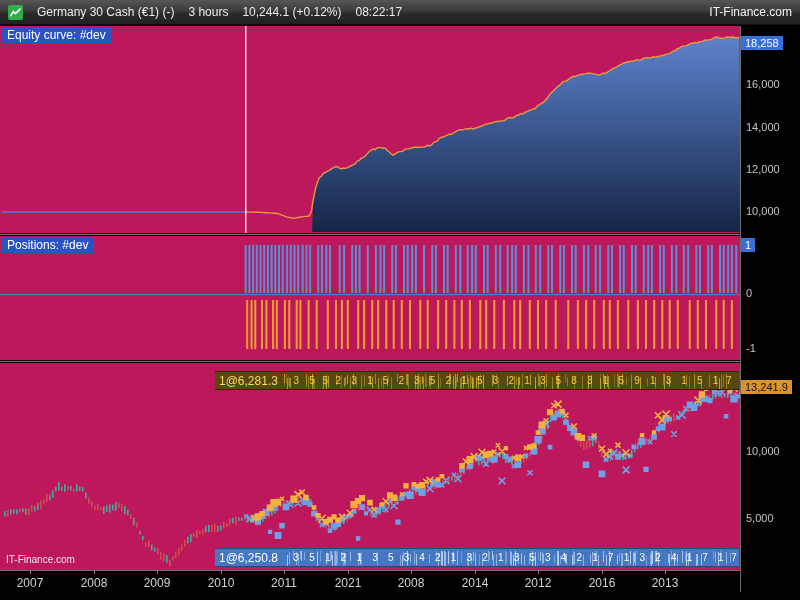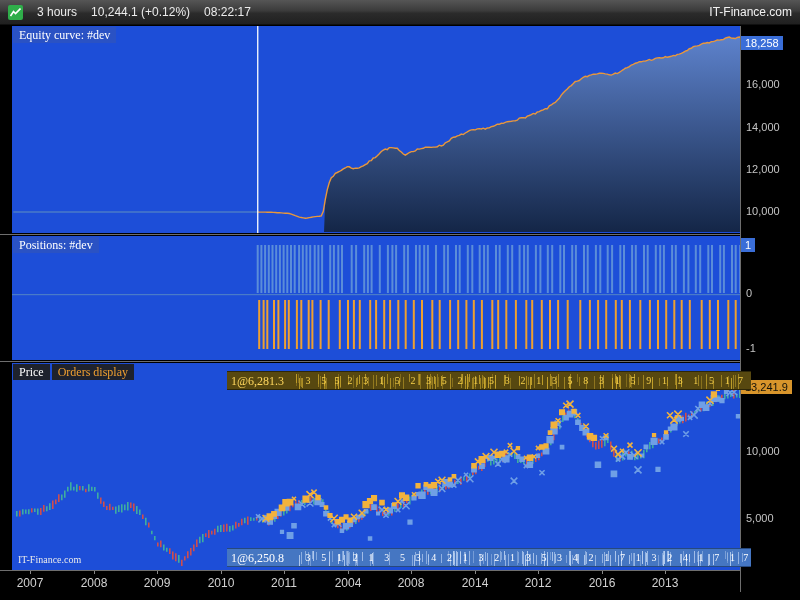--- a/index.html
+++ b/index.html
@@ -9,21 +9,21 @@
   .header{position:absolute;top:0;left:0;width:800px;height:25px;box-sizing:border-box;
           background:linear-gradient(#565656,#3b3b3b 45%,#2b2b2b 55%,#202020);
           border-bottom:1px solid #101010;display:flex;align-items:center;gap:14px;
           padding:0 8px;color:#ececec;font-size:12px;}
   .logo{width:15px;height:15px;background:#2fae4a;border-radius:2px;display:inline-flex;
         align-items:center;justify-content:center;flex:0 0 auto;}
   .brand{margin-left:auto;color:#f2f2f2;}
   
   .hsep{position:absolute;left:0;width:800px;height:1px;background:#6e6e6e;}
   
-  .panel{position:absolute;left:12px;width:740px;overflow:hidden;background:#1d4ed8;font-family:Liberation Serif, serif;}
+  .panel{position:absolute;left:0;width:740px;overflow:hidden;background:#be185d;}
   #equity-panel{top:26px;height:207px;}
   #positions-panel{top:236px;height:124px;}
   #price-panel{top:363px;height:207px;}
   .panel svg{position:absolute;top:0;left:0;display:block;}
   .chip{position:absolute;top:1px;left:1px;font-size:12px;line-height:14px;
         padding:1px 6px;white-space:nowrap;z-index:4;}
   .chip-blue{background:#2a52c4;color:#fff;}
   .tabs{position:absolute;top:1px;left:1px;display:flex;gap:2px;z-index:5;}
   .tab{font-size:12px;line-height:14px;padding:1px 6px;background:rgba(30,30,30,.92);white-space:nowrap;}
   .tab-price{color:#fff;}
@@ -57,20 +57,21 @@
 <body>
 
 <div class="app">
 
   <div class="header">
     <span class="logo">
       <svg width="11" height="9" viewBox="0 0 11 9">
           <polyline points="0.5,8 3.5,3.5 5.5,5.5 10.5,0.5" fill="none" stroke="#ffffff" stroke-width="1.6"></polyline>
         </svg>
     </span>
+    <span>Germany 30 Cash (€1) (-)</span>
     <span>3 hours</span>
     <span>10,244.1 (+0.12%)</span>
     <span>08:22:17</span>
     <span class="brand">IT-Finance.com</span>
   </div>
 
   <div class="panel" id="equity-panel">
     <svg id="equity-svg" width="740" height="207">
       <defs>
         <linearGradient id="eqg" x1="0" y1="0" x2="0" y2="1">
@@ -257,24 +258,20 @@
     <svg id="price-svg" width="740" height="207">
         <g id="price-g">
           <path d="M4,147.9h1.6v5.7h-1.6ZM10,146.3h1.6v5.1h-1.6ZM13,146.6h1.6v4.1h-1.6ZM16,146.2h1.6v5.0h-1.6ZM22,145.6h1.6v3.3h-1.6ZM25,145.4h1.6v6.3h-1.6ZM34,143.2h1.6v5.0h-1.6ZM37,140.2h1.6v6.8h-1.6ZM49,131.4h1.6v5.8h-1.6ZM52,127.5h1.6v7.3h-1.6ZM55,123.8h1.6v4.7h-1.6ZM58,119.3h1.6v8.1h-1.6ZM61,123.7h1.6v3.7h-1.6ZM64,121.3h1.6v7.5h-1.6ZM70,123.0h1.6v4.5h-1.6ZM76,121.2h1.6v7.3h-1.6ZM79,123.7h1.6v4.3h-1.6ZM82,124.1h1.6v4.5h-1.6ZM85,129.5h1.6v6.3h-1.6ZM103,143.6h1.6v7.1h-1.6ZM106,142.2h1.6v6.9h-1.6ZM109,141.3h1.6v8.1h-1.6ZM112,141.5h1.6v5.7h-1.6ZM115,139.1h1.6v8.5h-1.6ZM124,143.0h1.6v8.0h-1.6ZM127,146.4h1.6v5.5h-1.6ZM133,154.8h1.6v7.4h-1.6ZM139,167.7h1.6v3.6h-1.6ZM142,173.0h1.6v4.3h-1.6ZM151,181.4h1.6v6.2h-1.6ZM154,184.8h1.6v3.9h-1.6ZM166,192.0h1.6v7.8h-1.6ZM187,173.8h1.6v6.4h-1.6ZM190,171.0h1.6v8.2h-1.6ZM205,162.8h1.6v6.4h-1.6ZM208,162.0h1.6v6.9h-1.6ZM217,163.0h1.6v5.8h-1.6ZM220,162.2h1.6v5.4h-1.6ZM232,154.8h1.6v5.4h-1.6ZM238,154.3h1.6v3.8h-1.6ZM241,154.7h1.6v3.1h-1.6ZM247,153.2h1.6v5.2h-1.6ZM250,155.4h1.6v4.4h-1.6ZM259,156.7h1.6v4.7h-1.6ZM262,151.1h1.6v7.7h-1.6ZM271,144.9h1.6v7.7h-1.6ZM274,141.9h1.6v8.5h-1.6ZM289,137.0h1.6v5.4h-1.6ZM292,138.2h1.6v3.7h-1.6ZM301,134.6h1.6v7.0h-1.6ZM304,134.4h1.6v6.1h-1.6ZM307,132.0h1.6v6.6h-1.6ZM310,136.3h1.6v4.3h-1.6ZM313,144.4h1.6v3.6h-1.6ZM316,147.7h1.6v7.4h-1.6ZM319,155.7h1.6v5.4h-1.6ZM334,160.0h1.6v7.7h-1.6ZM343,155.9h1.6v5.2h-1.6ZM352,148.2h1.6v4.2h-1.6ZM355,147.2h1.6v3.4h-1.6ZM361,141.6h1.6v3.2h-1.6ZM376,144.2h1.6v8.6h-1.6ZM382,144.4h1.6v4.4h-1.6ZM388,139.1h1.6v5.8h-1.6ZM397,133.4h1.6v8.2h-1.6ZM400,131.1h1.6v6.2h-1.6ZM409,126.4h1.6v6.4h-1.6ZM418,122.4h1.6v8.8h-1.6ZM424,123.1h1.6v7.1h-1.6ZM430,122.2h1.6v3.9h-1.6ZM439,119.7h1.6v3.7h-1.6ZM445,116.3h1.6v4.6h-1.6ZM451,113.7h1.6v4.1h-1.6ZM457,110.6h1.6v4.9h-1.6ZM475,95.2h1.6v3.5h-1.6ZM478,94.4h1.6v8.0h-1.6ZM481,94.6h1.6v6.8h-1.6ZM484,95.6h1.6v3.6h-1.6ZM487,93.6h1.6v4.5h-1.6ZM496,89.2h1.6v5.9h-1.6ZM499,89.4h1.6v4.4h-1.6ZM502,89.8h1.6v6.1h-1.6ZM505,91.2h1.6v8.8h-1.6ZM508,96.5h1.6v3.5h-1.6ZM511,95.5h1.6v5.4h-1.6ZM517,95.2h1.6v5.4h-1.6ZM520,95.1h1.6v5.8h-1.6ZM535,80.9h1.6v5.4h-1.6ZM538,77.8h1.6v4.5h-1.6ZM547,57.4h1.6v8.9h-1.6ZM550,52.6h1.6v6.4h-1.6ZM562,47.7h1.6v7.5h-1.6ZM565,55.0h1.6v6.8h-1.6ZM592,75.9h1.6v7.3h-1.6ZM595,71.6h1.6v8.5h-1.6ZM604,91.2h1.6v7.7h-1.6ZM610,88.9h1.6v8.5h-1.6ZM613,87.6h1.6v6.0h-1.6ZM619,87.8h1.6v8.5h-1.6ZM622,92.4h1.6v4.9h-1.6ZM625,90.8h1.6v5.6h-1.6ZM628,91.5h1.6v3.9h-1.6ZM631,87.0h1.6v8.2h-1.6ZM634,85.4h1.6v3.9h-1.6ZM637,79.0h1.6v7.2h-1.6ZM640,79.0h1.6v6.2h-1.6ZM643,79.0h1.6v3.1h-1.6ZM658,65.7h1.6v3.8h-1.6ZM661,61.6h1.6v5.4h-1.6ZM664,56.8h1.6v5.9h-1.6ZM667,54.1h1.6v6.5h-1.6ZM682,47.9h1.6v3.2h-1.6ZM685,44.3h1.6v4.1h-1.6ZM691,41.5h1.6v6.8h-1.6ZM694,38.5h1.6v5.2h-1.6ZM700,36.4h1.6v6.6h-1.6ZM706,32.2h1.6v6.9h-1.6ZM712,29.9h1.6v6.3h-1.6ZM715,30.6h1.6v4.8h-1.6ZM718,28.3h1.6v5.7h-1.6ZM724,30.7h1.6v3.9h-1.6ZM727,26.6h1.6v8.4h-1.6ZM739,27.9h1.6v6.5h-1.6Z" fill="#3fae9f"></path>
           <path d="M7,147.6h1.6v5.9h-1.6ZM19,145.3h1.6v4.2h-1.6ZM28,145.0h1.6v7.0h-1.6ZM31,141.9h1.6v6.9h-1.6ZM40,137.5h1.6v8.6h-1.6ZM43,136.4h1.6v4.9h-1.6ZM46,131.3h1.6v7.8h-1.6ZM67,123.0h1.6v4.3h-1.6ZM73,125.8h1.6v3.5h-1.6ZM88,134.4h1.6v6.3h-1.6ZM91,138.5h1.6v5.5h-1.6ZM94,142.9h1.6v4.2h-1.6ZM97,140.8h1.6v6.5h-1.6ZM100,143.8h1.6v3.3h-1.6ZM118,139.5h1.6v5.4h-1.6ZM121,140.5h1.6v7.8h-1.6ZM130,151.4h1.6v4.5h-1.6ZM136,159.6h1.6v4.8h-1.6ZM145,179.4h1.6v4.1h-1.6ZM148,177.6h1.6v6.7h-1.6ZM157,185.2h1.6v5.9h-1.6ZM160,188.6h1.6v7.9h-1.6ZM163,190.2h1.6v8.0h-1.6ZM169,196.7h1.6v6.2h-1.6ZM172,193.3h1.6v4.3h-1.6ZM175,188.2h1.6v7.0h-1.6ZM178,185.1h1.6v7.4h-1.6ZM181,181.5h1.6v6.7h-1.6ZM184,176.5h1.6v7.6h-1.6ZM193,170.2h1.6v3.9h-1.6ZM196,167.0h1.6v8.0h-1.6ZM199,167.7h1.6v3.7h-1.6ZM202,165.7h1.6v6.1h-1.6ZM211,161.4h1.6v7.7h-1.6ZM214,160.8h1.6v7.7h-1.6ZM223,158.8h1.6v6.8h-1.6ZM226,160.1h1.6v3.7h-1.6ZM229,155.7h1.6v6.5h-1.6ZM235,153.5h1.6v8.2h-1.6ZM244,153.4h1.6v4.2h-1.6ZM253,153.0h1.6v6.4h-1.6ZM256,154.9h1.6v7.6h-1.6ZM265,150.8h1.6v5.3h-1.6ZM268,146.6h1.6v7.1h-1.6ZM277,139.3h1.6v8.9h-1.6ZM280,141.0h1.6v3.2h-1.6ZM283,138.2h1.6v7.5h-1.6ZM286,137.0h1.6v5.6h-1.6ZM295,135.9h1.6v3.7h-1.6ZM298,134.1h1.6v6.1h-1.6ZM322,156.4h1.6v6.0h-1.6ZM325,160.8h1.6v4.5h-1.6ZM328,161.2h1.6v7.3h-1.6ZM331,163.2h1.6v4.1h-1.6ZM337,160.1h1.6v5.2h-1.6ZM340,157.2h1.6v4.4h-1.6ZM346,153.4h1.6v5.9h-1.6ZM349,152.7h1.6v4.1h-1.6ZM358,140.3h1.6v7.8h-1.6ZM364,142.6h1.6v7.5h-1.6ZM367,145.5h1.6v3.7h-1.6ZM370,149.1h1.6v3.9h-1.6ZM373,149.0h1.6v4.0h-1.6ZM379,143.7h1.6v8.8h-1.6ZM385,140.1h1.6v5.8h-1.6ZM391,137.1h1.6v7.1h-1.6ZM394,136.9h1.6v3.3h-1.6ZM403,131.1h1.6v3.7h-1.6ZM406,130.5h1.6v5.0h-1.6ZM412,125.0h1.6v5.2h-1.6ZM415,125.9h1.6v5.8h-1.6ZM421,123.3h1.6v7.6h-1.6ZM427,124.2h1.6v4.6h-1.6ZM433,122.0h1.6v4.4h-1.6ZM436,121.8h1.6v4.0h-1.6ZM442,116.7h1.6v7.1h-1.6ZM448,113.6h1.6v8.1h-1.6ZM454,112.9h1.6v5.3h-1.6ZM460,108.4h1.6v3.7h-1.6ZM463,104.8h1.6v6.4h-1.6ZM466,102.7h1.6v4.0h-1.6ZM469,100.2h1.6v7.7h-1.6ZM472,96.6h1.6v7.3h-1.6ZM490,92.0h1.6v7.0h-1.6ZM493,89.4h1.6v6.7h-1.6ZM514,95.8h1.6v8.9h-1.6ZM523,95.4h1.6v3.5h-1.6ZM526,90.3h1.6v6.9h-1.6ZM529,89.4h1.6v3.8h-1.6ZM532,85.9h1.6v3.9h-1.6ZM541,69.6h1.6v7.6h-1.6ZM544,63.6h1.6v5.9h-1.6ZM553,49.5h1.6v5.3h-1.6ZM556,46.4h1.6v7.1h-1.6ZM559,47.6h1.6v4.1h-1.6ZM568,59.9h1.6v3.9h-1.6ZM571,67.1h1.6v3.6h-1.6ZM574,68.2h1.6v5.8h-1.6ZM577,73.8h1.6v5.4h-1.6ZM580,77.7h1.6v6.6h-1.6ZM583,79.3h1.6v7.1h-1.6ZM586,77.6h1.6v8.3h-1.6ZM589,77.1h1.6v7.7h-1.6ZM598,78.5h1.6v8.2h-1.6ZM601,86.7h1.6v7.0h-1.6ZM607,91.1h1.6v6.9h-1.6ZM616,88.3h1.6v6.2h-1.6ZM646,75.5h1.6v5.1h-1.6ZM649,74.5h1.6v3.1h-1.6ZM652,72.3h1.6v3.8h-1.6ZM655,68.6h1.6v5.4h-1.6ZM670,52.5h1.6v7.7h-1.6ZM673,49.8h1.6v8.8h-1.6ZM676,51.4h1.6v3.0h-1.6ZM679,48.6h1.6v5.9h-1.6ZM688,43.1h1.6v5.5h-1.6ZM697,37.8h1.6v6.1h-1.6ZM703,34.7h1.6v4.5h-1.6ZM709,31.8h1.6v5.4h-1.6ZM721,26.9h1.6v8.5h-1.6ZM730,29.5h1.6v5.8h-1.6ZM733,29.6h1.6v3.5h-1.6ZM736,29.9h1.6v4.3h-1.6Z" fill="#cf4e4e"></path>
           <path d="M244.0,151.2L248.0,155.2M244.0,155.2L248.0,151.2M246.4,152.1L253.6,159.4M246.4,159.4L253.6,152.1M286.6,137.8L293.4,144.6M286.6,144.6L293.4,137.8M291.9,135.0L296.1,139.2M291.9,139.2L296.1,135.0M294.6,136.7L301.4,143.5M294.6,143.5L301.4,136.7M315.9,153.3L320.1,157.6M315.9,157.6L320.1,153.3M319.8,159.7L324.2,164.1M319.8,164.1L324.2,159.7M322.6,157.1L329.4,163.8M322.6,163.8L329.4,157.1M366.7,143.6L373.3,150.2M366.7,150.2L373.3,143.6M371.4,149.6L376.6,154.8M371.4,154.8L376.6,149.6M383.7,144.8L388.3,149.3M383.7,149.3L388.3,144.8M387.6,135.5L392.4,140.4M387.6,140.4L392.4,135.5M390.4,139.0L397.6,146.2M390.4,146.2L397.6,139.0M426.7,122.3L433.3,129.0M426.7,129.0L433.3,122.3M439.6,119.7L444.4,124.6M439.6,124.6L444.4,119.7M442.5,113.7L449.5,120.7M442.5,120.7L449.5,113.7M451.9,109.7L456.1,113.8M451.9,113.8L456.1,109.7M454.6,112.3L461.4,119.2M454.6,119.2L461.4,112.3M471.9,92.3L476.1,96.5M471.9,96.5L476.1,92.3M479.7,92.0L484.3,96.7M479.7,96.7L484.3,92.0M483.2,98.1L488.8,103.7M483.2,103.7L488.8,98.1M486.4,92.7L493.6,100.0M486.4,100.0L493.6,92.7M495.9,89.6L500.1,93.7M495.9,93.7L500.1,89.6M498.7,114.6L505.3,121.2M498.7,121.2L505.3,114.6M511.8,100.7L516.2,105.1M511.8,105.1L516.2,100.7M527.4,107.2L532.6,112.3M527.4,112.3L532.6,107.2M542.6,57.6L549.4,64.4M542.6,64.4L549.4,57.6M587.9,73.1L592.1,77.3M587.9,77.3L592.1,73.1M603.8,94.2L608.2,98.6M603.8,98.6L608.2,94.2M606.8,90.1L613.2,96.4M606.8,96.4L613.2,90.1M610.6,86.3L617.4,93.1M610.6,93.1L617.4,86.3M618.5,88.9L625.5,95.9M618.5,95.9L625.5,88.9M622.5,103.4L629.5,110.4M622.5,110.4L629.5,103.4M647.7,76.6L652.3,81.2M647.7,81.2L652.3,76.6M671.3,68.3L676.7,73.8M671.3,73.8L676.7,68.3M675.8,52.6L680.2,56.9M675.8,56.9L680.2,52.6M678.3,48.3L685.7,55.6M678.3,55.6L685.7,48.3M683.3,43.0L688.7,48.4M683.3,48.4L688.7,43.0M695.9,38.4L700.1,42.6M695.9,42.6L700.1,38.4M714.5,26.0L721.5,33.1M714.5,33.1L721.5,26.0M718.8,25.9L725.2,32.3M718.8,32.3L725.2,25.9M734.9,30.1L741.1,36.2M734.9,36.2L741.1,30.1" stroke="#6f9fe6" stroke-width="1.6" fill="none"></path>
           <path d="M250.9,152.3h6.1v6.1h-6.1ZM254.9,155.7h6.1v6.1h-6.1ZM259.1,150.1h5.9v5.9h-5.9ZM262.5,145.8h7.1v7.1h-7.1ZM267.9,166.8h4.2v4.2h-4.2ZM270.6,141.0h6.8v6.8h-6.8ZM274.6,169.1h6.9v6.9h-6.9ZM279.2,160.0h5.6v5.6h-5.6ZM282.7,140.6h6.6v6.6h-6.6ZM302.4,135.0h7.2v7.2h-7.2ZM307.6,139.1h4.9v4.9h-4.9ZM311.1,147.9h5.7v5.7h-5.7ZM327.7,165.4h4.5v4.5h-4.5ZM330.8,160.1h6.4v6.4h-6.4ZM335.0,158.0h6.0v6.0h-6.0ZM339.4,154.1h5.1v5.1h-5.1ZM343.8,151.8h4.4v4.4h-4.4ZM347.9,150.4h4.3v4.3h-4.3ZM351.7,146.0h4.5v4.5h-4.5ZM355.8,173.3h4.5v4.5h-4.5ZM359.2,141.3h5.6v5.6h-5.6ZM364.0,148.6h4.0v4.0h-4.0ZM374.9,144.5h6.1v6.1h-6.1ZM379.0,140.1h5.9v5.9h-5.9ZM395.4,156.5h5.2v5.2h-5.2ZM399.3,132.3h5.3v5.3h-5.3ZM403.8,128.9h4.3v4.3h-4.3ZM406.4,128.6h7.3v7.3h-7.3ZM411.3,121.6h5.5v5.5h-5.5ZM414.8,122.4h6.4v6.4h-6.4ZM418.6,126.0h6.9v6.9h-6.9ZM430.3,116.0h7.3v7.3h-7.3ZM435.1,118.8h5.7v5.7h-5.7ZM459.1,103.7h5.8v5.8h-5.8ZM467.1,100.2h5.8v5.8h-5.8ZM475.1,92.0h5.9v5.9h-5.9ZM490.4,92.2h7.2v7.2h-7.2ZM503.6,91.1h4.8v4.8h-4.8ZM507.2,93.5h5.6v5.6h-5.6ZM514.8,98.6h6.3v6.3h-6.3ZM523.8,90.6h4.4v4.4h-4.4ZM530.6,84.8h6.8v6.8h-6.8ZM534.4,73.1h7.3v7.3h-7.3ZM538.3,64.1h7.4v7.4h-7.4ZM547.7,81.7h4.7v4.7h-4.7ZM551.2,51.7h5.7v5.7h-5.7ZM554.7,47.8h6.7v6.7h-6.7ZM558.7,46.0h6.5v6.5h-6.5ZM563.1,56.4h5.7v5.7h-5.7ZM567.1,62.1h5.8v5.8h-5.8ZM570.5,65.5h6.9v6.9h-6.9ZM575.5,72.4h4.9v4.9h-4.9ZM582.7,98.6h6.5v6.5h-6.5ZM591.5,72.2h5.0v5.0h-5.0ZM598.6,107.6h6.7v6.7h-6.7ZM615.1,91.0h5.8v5.8h-5.8ZM628.0,90.5h4.1v4.1h-4.1ZM631.5,81.4h4.9v4.9h-4.9ZM638.5,74.8h7.1v7.1h-7.1ZM643.4,103.7h5.2v5.2h-5.2ZM651.2,71.1h5.6v5.6h-5.6ZM655.8,63.6h4.3v4.3h-4.3ZM658.4,60.4h7.1v7.1h-7.1ZM662.7,52.0h6.7v6.7h-6.7ZM668.0,53.9h4.0v4.0h-4.0ZM686.7,38.4h6.5v6.5h-6.5ZM690.6,41.2h6.8v6.8h-6.8ZM698.5,31.9h7.0v7.0h-7.0ZM703.3,33.4h5.4v5.4h-5.4ZM707.4,35.0h5.2v5.2h-5.2ZM711.9,26.9h4.2v4.2h-4.2ZM723.8,51.1h4.5v4.5h-4.5ZM727.6,26.4h4.8v4.8h-4.8ZM730.3,32.2h7.4v7.4h-7.4Z" fill="#6f9fe6"></path>
           <path d="M250.6,152.0L257.4,158.8M250.6,158.8L257.4,152.0M280.0,133.7L284.0,137.7M280.0,137.7L284.0,133.7M294.5,128.1L301.5,135.1M294.5,135.1L301.5,128.1M299.3,126.6L304.7,131.9M299.3,131.9L304.7,126.6M318.3,151.8L325.7,159.2M318.3,159.2L325.7,151.8M339.0,150.8L345.0,156.9M339.0,156.9L345.0,150.8M346.7,146.8L353.3,153.3M346.7,153.3L353.3,146.8M371.5,144.1L376.5,149.0M371.5,149.0L376.5,144.1M382.6,135.0L389.4,141.7M382.6,141.7L389.4,135.0M400.0,129.2L404.0,133.3M400.0,133.3L404.0,129.2M423.2,115.7L428.8,121.3M423.2,121.3L428.8,115.7M426.6,113.8L433.4,120.7M426.6,120.7L433.4,113.8M462.9,95.4L469.1,101.6M462.9,101.6L469.1,95.4M470.6,90.1L477.4,96.9M470.6,96.9L477.4,90.1M478.5,85.8L485.5,92.8M478.5,92.8L485.5,85.8M491.8,86.6L496.2,91.0M491.8,91.0L496.2,86.6M495.8,80.1L500.2,84.5M495.8,84.5L500.2,80.1M498.5,84.7L505.5,91.7M498.5,91.7L505.5,84.7M512.0,92.7L516.0,96.7M512.0,96.7L516.0,92.7M519.9,91.5L524.1,95.8M519.9,95.8L524.1,91.5M523.9,82.9L528.1,87.1M523.9,87.1L528.1,82.9M543.6,55.3L548.4,60.1M543.6,60.1L548.4,55.3M551.2,39.8L556.8,45.3M551.2,45.3L556.8,39.8M554.5,37.6L561.5,44.6M554.5,44.6L561.5,37.6M563.6,49.9L568.4,54.7M563.6,54.7L568.4,49.9M571.2,60.5L576.8,66.2M571.2,66.2L576.8,60.5M591.6,70.2L596.4,75.0M591.6,75.0L596.4,70.2M599.1,82.7L604.9,88.6M599.1,88.6L604.9,82.7M603.1,88.4L608.9,94.3M603.1,94.3L608.9,88.4M608.0,85.8L612.0,89.8M608.0,89.8L612.0,85.8M615.5,79.6L620.5,84.6M615.5,84.6L620.5,79.6M622.4,86.2L629.6,93.5M622.4,93.5L629.6,86.2M655.0,49.3L661.0,55.3M655.0,55.3L661.0,49.3M658.3,53.3L665.7,60.6M658.3,60.6L665.7,53.3M662.3,47.6L669.7,55.0M662.3,55.0L669.7,47.6M694.4,33.6L701.6,40.8M694.4,40.8L701.6,33.6M707.4,21.4L712.6,26.6M707.4,26.6L712.6,21.4M730.4,21.6L737.6,28.7M730.4,28.7L737.6,21.6" stroke="#f2b23c" stroke-width="1.6" fill="none"></path>
           <path d="M254.5,150.3h7.0v7.0h-7.0ZM259.1,148.0h5.8v5.8h-5.8ZM266.7,141.5h6.7v6.7h-6.7ZM270.3,136.0h7.4v7.4h-7.4ZM274.6,135.8h6.8v6.8h-6.8ZM290.4,132.5h7.2v7.2h-7.2ZM303.3,131.8h5.4v5.4h-5.4ZM311.7,142.2h4.6v4.6h-4.6ZM315.4,149.9h5.2v5.2h-5.2ZM323.2,155.9h5.7v5.7h-5.7ZM327.0,153.8h6.0v6.0h-6.0ZM331.5,151.3h5.1v5.1h-5.1ZM335.3,154.4h5.4v5.4h-5.4ZM350.4,137.9h7.3v7.3h-7.3ZM354.9,134.9h6.2v6.2h-6.2ZM359.0,132.1h6.1v6.1h-6.1ZM367.2,136.8h5.6v5.6h-5.6ZM380.0,139.2h4.1v4.1h-4.1ZM387.0,129.3h6.0v6.0h-6.0ZM390.8,131.6h6.5v6.5h-6.5ZM403.4,120.1h5.3v5.3h-5.3ZM411.6,119.1h4.7v4.7h-4.7ZM415.5,120.7h4.9v4.9h-4.9ZM418.8,119.0h6.4v6.4h-6.4ZM435.7,114.2h4.6v4.6h-4.6ZM439.6,110.9h4.7v4.7h-4.7ZM459.2,99.9h5.6v5.6h-5.6ZM466.5,93.1h6.9v6.9h-6.9ZM482.7,88.4h6.6v6.6h-6.6ZM487.0,87.7h6.1v6.1h-6.1ZM503.8,82.9h4.3v4.3h-4.3ZM514.8,91.5h6.4v6.4h-6.4ZM527.2,81.2h5.5v5.5h-5.5ZM531.4,80.3h5.2v5.2h-5.2ZM535.7,67.2h4.7v4.7h-4.7ZM538.5,58.5h6.9v6.9h-6.9ZM547.0,46.2h6.1v6.1h-6.1ZM559.5,45.7h5.0v5.0h-5.0ZM574.8,70.0h6.5v6.5h-6.5ZM578.8,71.8h6.3v6.3h-6.3ZM639.9,69.9h4.3v4.3h-4.3ZM651.9,67.2h4.1v4.1h-4.1ZM698.8,28.2h6.3v6.3h-6.3ZM703.9,24.0h4.1v4.1h-4.1ZM711.4,21.5h5.3v5.3h-5.3ZM727.9,25.5h4.2v4.2h-4.2Z" fill="#f2b23c"></path>
         </g>
       </svg>
-    <div class="tabs">
-      <span class="tab tab-price">Price</span>
-      <span class="tab tab-orders">Orders display</span>
-    </div>
     <div class="strip strip-short" id="short-strip">
       <span class="slabel">1@6,281.3</span>
     <i style="left:57.0%;top:4px;height:13px;opacity:0.70"></i>
         <i style="left:86.2%;top:4px;height:8px;opacity:0.67"></i>
         <i style="left:65.3%;top:4px;height:12px;opacity:0.86"></i>
         <i style="left:49.1%;top:5px;height:14px;opacity:0.45"></i>
         <i style="left:28.4%;top:3px;height:11px;opacity:0.58"></i>
         <i style="left:63.1%;top:2px;height:13px;opacity:0.70"></i>
         <i style="left:49.0%;top:6px;height:15px;opacity:0.81"></i>
         <i style="left:40.3%;top:5px;height:10px;opacity:0.38"></i>
@@ -657,21 +654,21 @@
       <span class="ylab" style="left:10px">2007</span>
       <div class="ytick" style="left:94px"></div>
       <span class="ylab" style="left:74px">2008</span>
       <div class="ytick" style="left:157px"></div>
       <span class="ylab" style="left:137px">2009</span>
       <div class="ytick" style="left:221px"></div>
       <span class="ylab" style="left:201px">2010</span>
       <div class="ytick" style="left:284px"></div>
       <span class="ylab" style="left:264px">2011</span>
       <div class="ytick" style="left:348px"></div>
-      <span class="ylab" style="left:328px">2004</span>
+      <span class="ylab" style="left:328px">2021</span>
       <div class="ytick" style="left:411px"></div>
       <span class="ylab" style="left:391px">2008</span>
       <div class="ytick" style="left:475px"></div>
       <span class="ylab" style="left:455px">2014</span>
       <div class="ytick" style="left:538px"></div>
       <span class="ylab" style="left:518px">2012</span>
       <div class="ytick" style="left:602px"></div>
       <span class="ylab" style="left:582px">2016</span>
       <div class="ytick" style="left:665px"></div>
       <span class="ylab" style="left:645px">2013</span>

